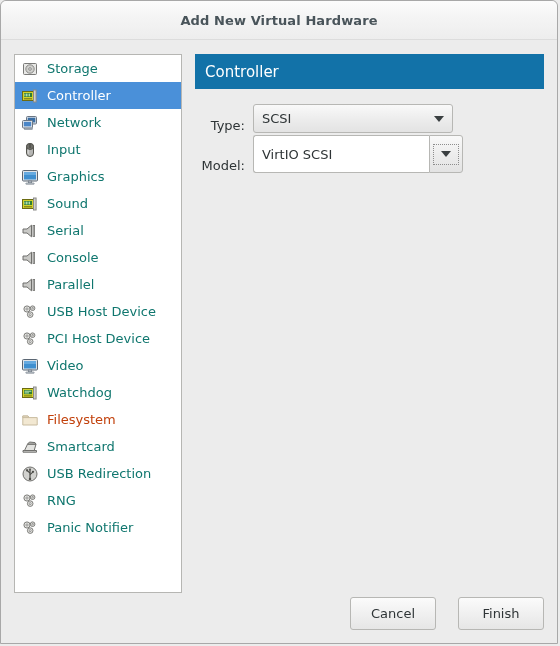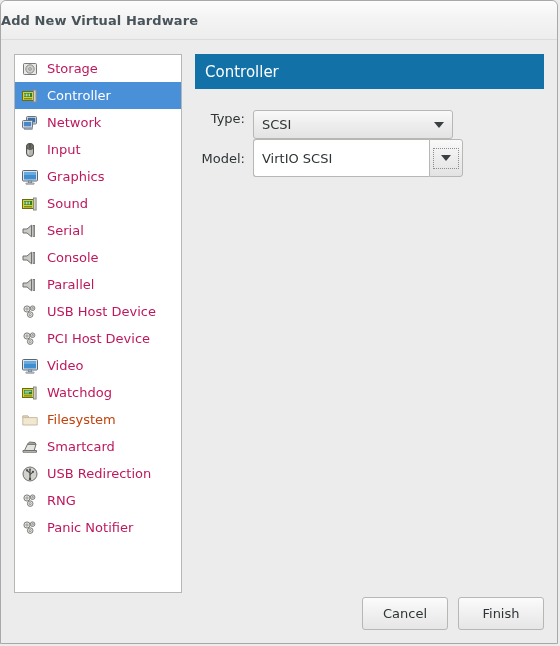--- a/index.html
+++ b/index.html
@@ -30,20 +30,21 @@
     box-sizing: border-box;
     overflow: hidden;
   }
   .titlebar {
     height: 38px;
     background: linear-gradient(to bottom, #fcfcfc 0%, #f4f4f4 45%, #ededed 100%);
     border-bottom: 1px solid #dcdcdc;
     border-radius: 5px 5px 0 0;
     display: flex;
     align-items: center;
+    justify-content: center;
   }
   .titlebar .title {
     font-size: 13px;
     font-weight: bold;
     color: #49545a;
     letter-spacing: 0.1px;
   }
 
   
   .content {
@@ -85,21 +86,21 @@
     height: 18px;
     min-width: 18px;
     margin-right: 8px;
     display: flex;
     align-items: center;
     justify-content: center;
   }
   .hw-icon svg { display: block; }
   .hw-label {
     font-size: 13px;
-    color: #be185d;
+    color: #0f766e;
     line-height: 1;
   }
 
   
   .panel {
     position: absolute;
     left: 194px;
     top: 14px;
     right: 13px;
     top: 14px;
@@ -112,21 +113,21 @@
     align-items: center;
     padding-left: 10px;
     box-sizing: border-box;
     font-size: 15px;
   }
   .form {
     margin-top: 14px;
   }
   .form-row {
     display: flex;
-    align-items: center;
+    align-items: flex-end;
     height: 30px;
     margin-bottom: 10px;
   }
   .form-label {
     width: 58px;
     text-align: right;
     padding-right: 8px;
     font-size: 13px;
     color: #2e3436;
     box-sizing: border-box;
@@ -199,21 +200,21 @@
     justify-content: center;
     box-sizing: border-box;
   }
 
   
   .footer {
     position: absolute;
     right: 13px;
     bottom: 13px;
     display: flex;
-    gap: 10px;
+    gap: 22px;
   }
   .btn {
     width: 86px;
     height: 33px;
     border: 1px solid #b7b7b4;
     border-radius: 3px;
     background: linear-gradient(to bottom, #fbfbfb 0%, #f0f0f0 50%, #e6e6e6 100%);
     font-family: "DejaVu Sans", "Liberation Sans", sans-serif;
     font-size: 13px;
     color: #2e3436;

